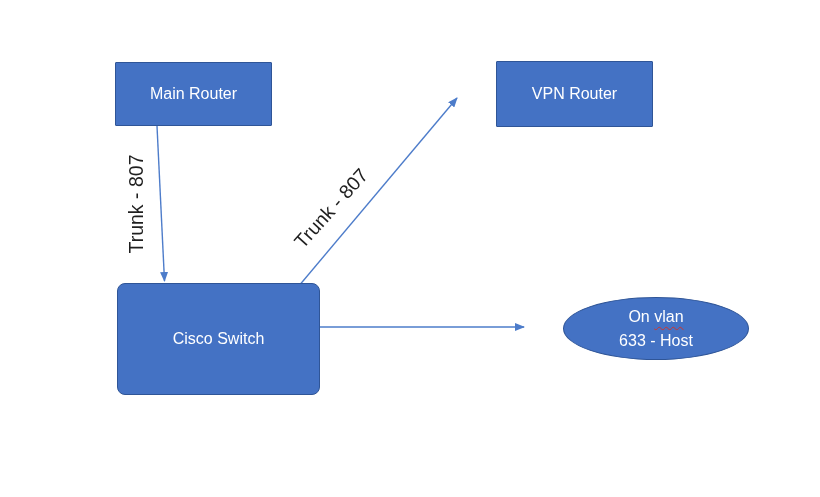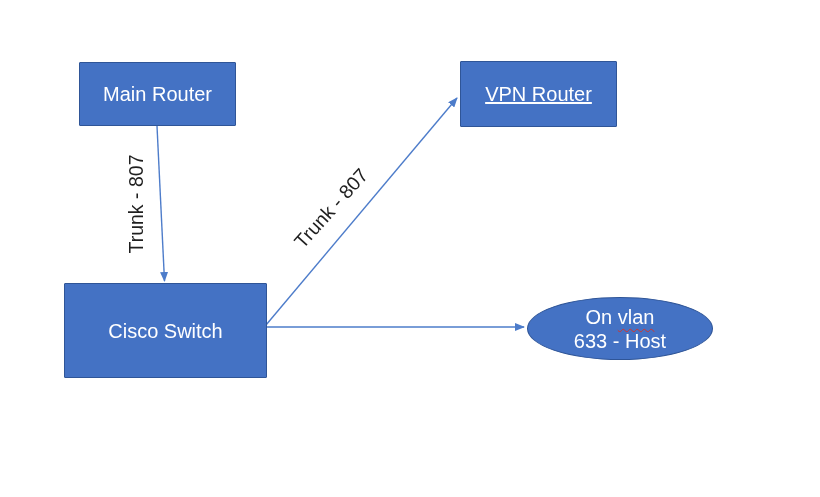--- a/index.html
+++ b/index.html
@@ -32,30 +32,31 @@
   .node {
     position: absolute;
     display: flex;
     flex-direction: column;
     align-items: center;
     justify-content: center;
     text-align: center;
     background: var(--shape-fill, #4472c4);
     border: 1.3px solid var(--shape-border, #2f5597);
     color: var(--shape-text, #ffffff);
-    font-size: 20px;
+    font-size: 16px;
     line-height: 24px;
     box-sizing: border-box;
+    margin-left: 36px;
   }
   .node.rect { border-radius: 1px; }
   .node.ellipse { border-radius: 50%; border-width: 1.6px; }
 
   #node-main-router  { left: 79px;  top: 62px;  width: 157px; height: 64px; }
-  #node-vpn-router   { left: 460px; top: 61px;  width: 157px; height: 66px; text-decoration: underline; }
-  #node-cisco-switch { left: 64px;  top: 283px; width: 203px; height: 95px; }
+  #node-vpn-router   { left: 460px; top: 61px;  width: 157px; height: 66px; }
+  #node-cisco-switch { left: 81px;  top: 283px; width: 203px; height: 112px; border-radius: 8px; }
   #node-host         { left: 527px; top: 297px; width: 186px; height: 63px; }
 
   .misspelled {
     text-decoration: underline wavy var(--spellcheck-underline, #d0342c);
     text-decoration-thickness: 1px;
     text-underline-offset: 4px;
   }
   .edge-label {
     position: absolute;
     width: 112px;

